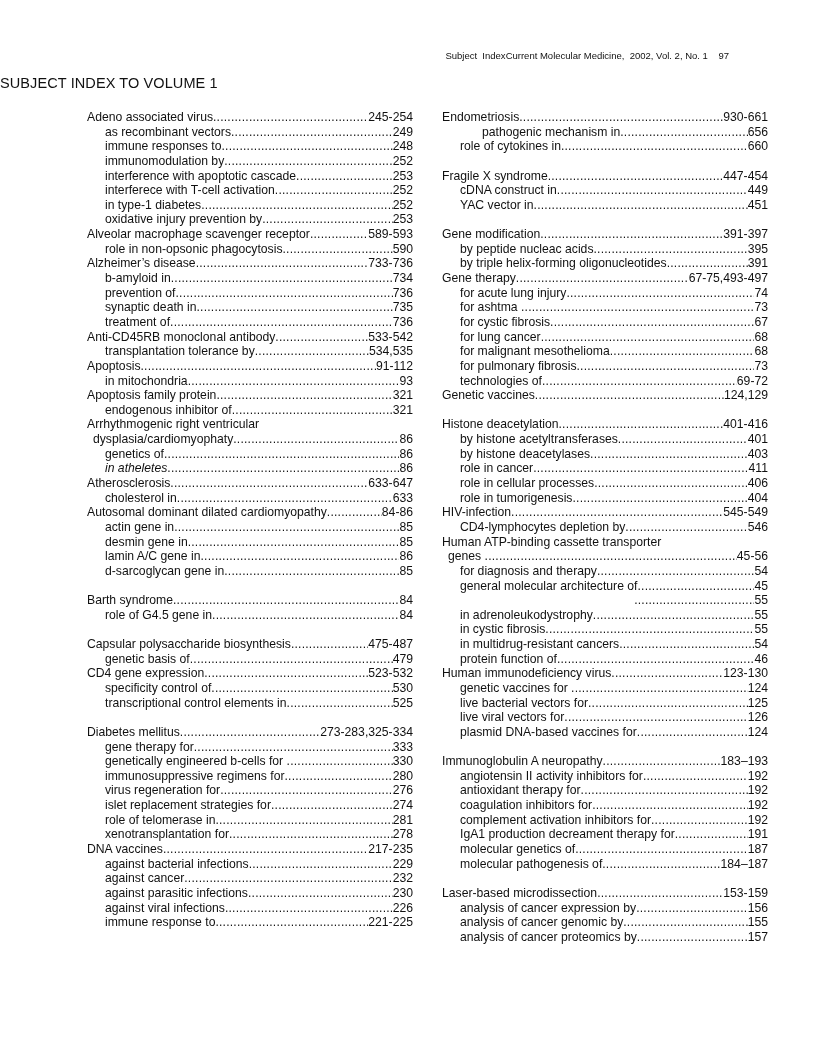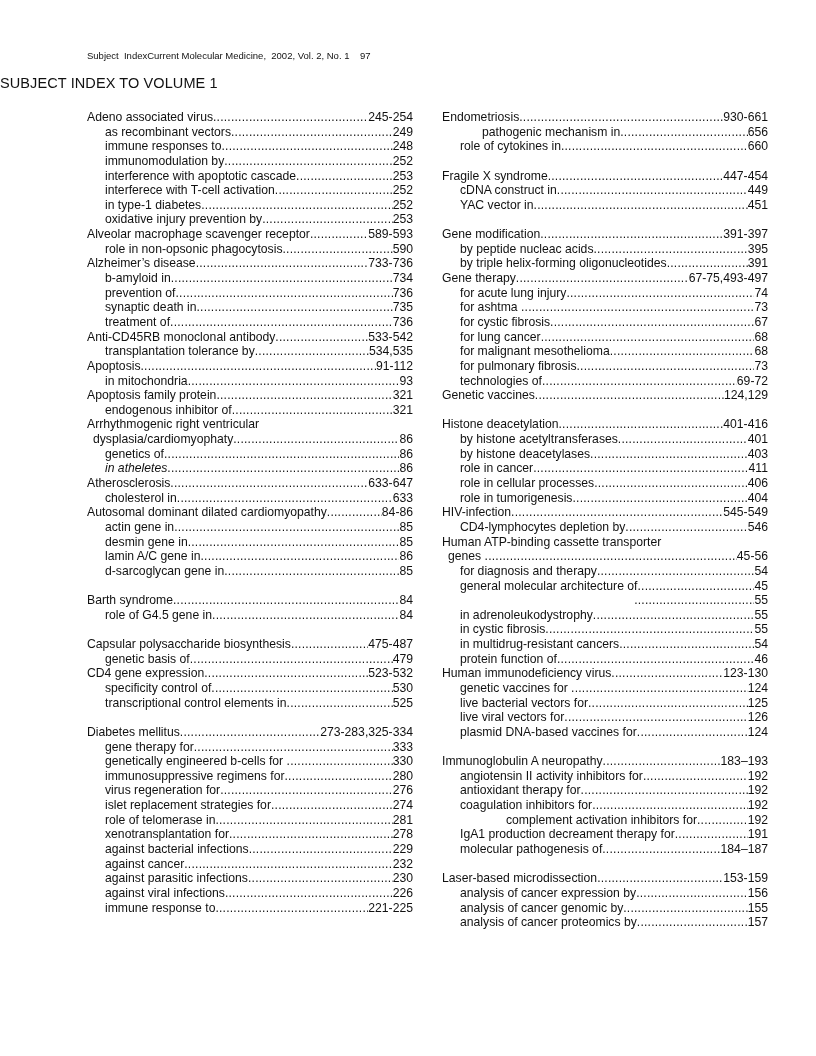--- a/index.html
+++ b/index.html
@@ -1,19 +1,19 @@
 <!DOCTYPE html>
 <html><head>
 <meta charset="utf-8">
 <style>
   html, body { margin: 0; padding: 0; background: #ffffff; }
   body { width: 816px; height: 1056px; position: relative; overflow: hidden;
          font-family: "Liberation Sans", sans-serif; color: #111; }
   .running-head { position: absolute; top: 50px; left: 87px; right: 87px;
-                  font-size: 9.5px; display: flex; justify-content: flex-start; }
+                  font-size: 9.5px; display: flex; justify-content: flex-end; }
   .page-title { position: absolute; top: 75px; left: 0; right: 0; text-align: left;
                 font-size: 14.5px; letter-spacing: 0.1px; }
   .col { position: absolute; top: 110px; width: 326px; font-size: 12.2px; line-height: 14.65px; }
   .col.left { left: 87px; }
   .col.right { left: 442px; width: 326px; }
   .row { display: flex; white-space: nowrap; height: 14.65px; overflow: hidden; }
   .row.blank { height: 14.65px; }
   .row .term { flex: 0 0 auto; }
   .row .dots { flex: 1 1 auto; overflow: hidden; white-space: nowrap; }
   .row .dots::after { content: "........................................................................................................................................................................"; letter-spacing: 0.2px; }
@@ -261,20 +261,25 @@
     <div class="row sub">
       <span class="term" style="white-space: pre;">role of telomerase in</span>
       <span class="dots"></span>
       <span class="page">281</span>
     </div>
     <div class="row sub">
       <span class="term" style="white-space: pre;">xenotransplantation for</span>
       <span class="dots"></span>
       <span class="page">278</span>
     </div>
+    <div class="row">
+      <span class="term" style="white-space: pre;">DNA vaccines</span>
+      <span class="dots"></span>
+      <span class="page">217-235</span>
+    </div>
     <div class="row sub">
       <span class="term" style="white-space: pre;">against bacterial infections</span>
       <span class="dots"></span>
       <span class="page">229</span>
     </div>
     <div class="row sub">
       <span class="term" style="white-space: pre;">against cancer</span>
       <span class="dots"></span>
       <span class="page">232</span>
     </div>
@@ -511,28 +516,33 @@
       <span class="term" style="white-space: pre;">antioxidant therapy for</span>
       <span class="dots"></span>
       <span class="page">192</span>
     </div>
     <div class="row sub">
       <span class="term" style="white-space: pre;">coagulation inhibitors for</span>
       <span class="dots"></span>
       <span class="page">192</span>
     </div>
     <div class="row sub">
-      <span class="term" style="white-space: pre; margin-left: 46px;">complement activation inhibitors for</span>
+      <span class="term" style="white-space: pre;">complement activation inhibitors for</span>
       <span class="dots"></span>
       <span class="page">192</span>
     </div>
     <div class="row sub">
       <span class="term" style="white-space: pre;">IgA1 production decreament therapy for</span>
       <span class="dots"></span>
       <span class="page">191</span>
+    </div>
+    <div class="row sub">
+      <span class="term" style="white-space: pre;">molecular genetics of</span>
+      <span class="dots"></span>
+      <span class="page">187</span>
     </div>
     <div class="row sub">
       <span class="term" style="white-space: pre;">molecular pathogenesis of</span>
       <span class="dots"></span>
       <span class="page">184–187</span>
     </div>
     <div class="row blank"></div>
     <div class="row">
       <span class="term" style="white-space: pre;">Laser-based microdissection</span>
       <span class="dots"></span>

